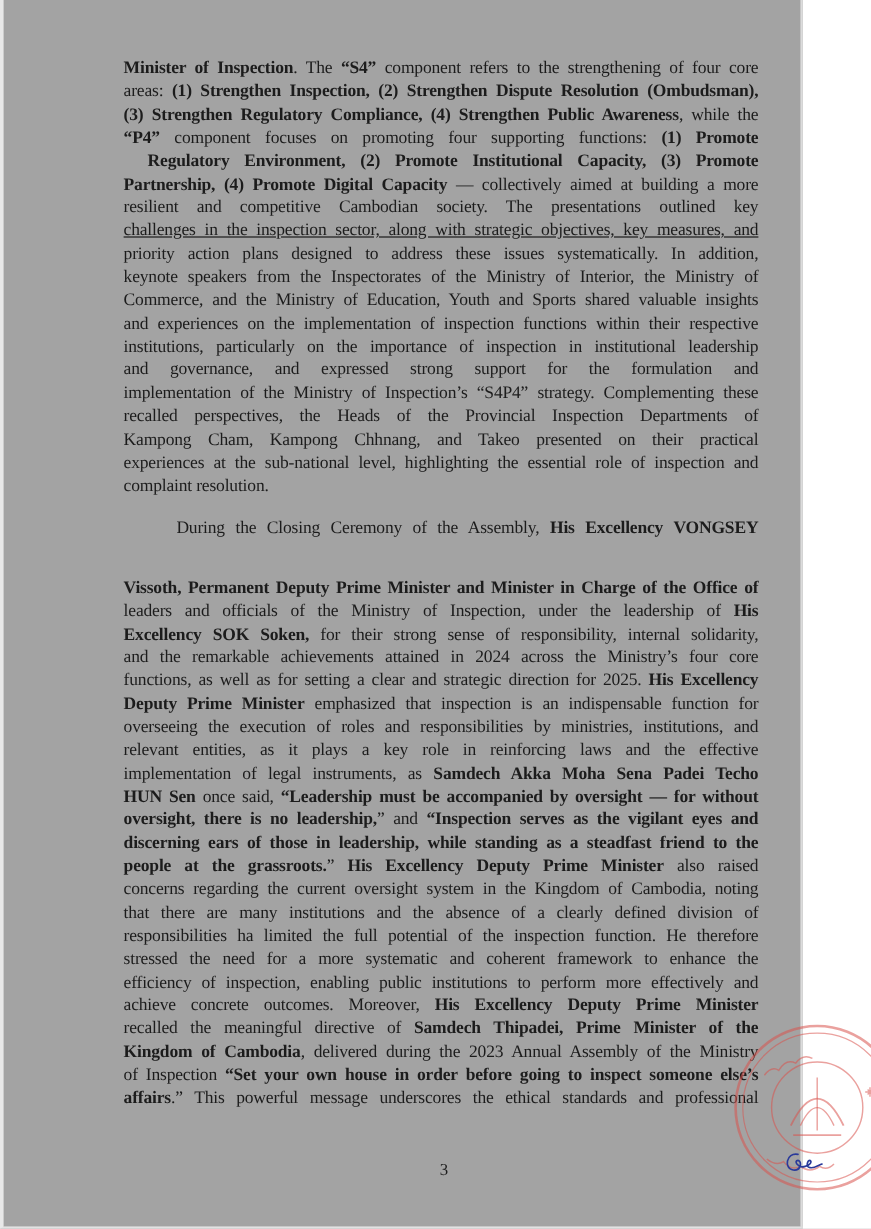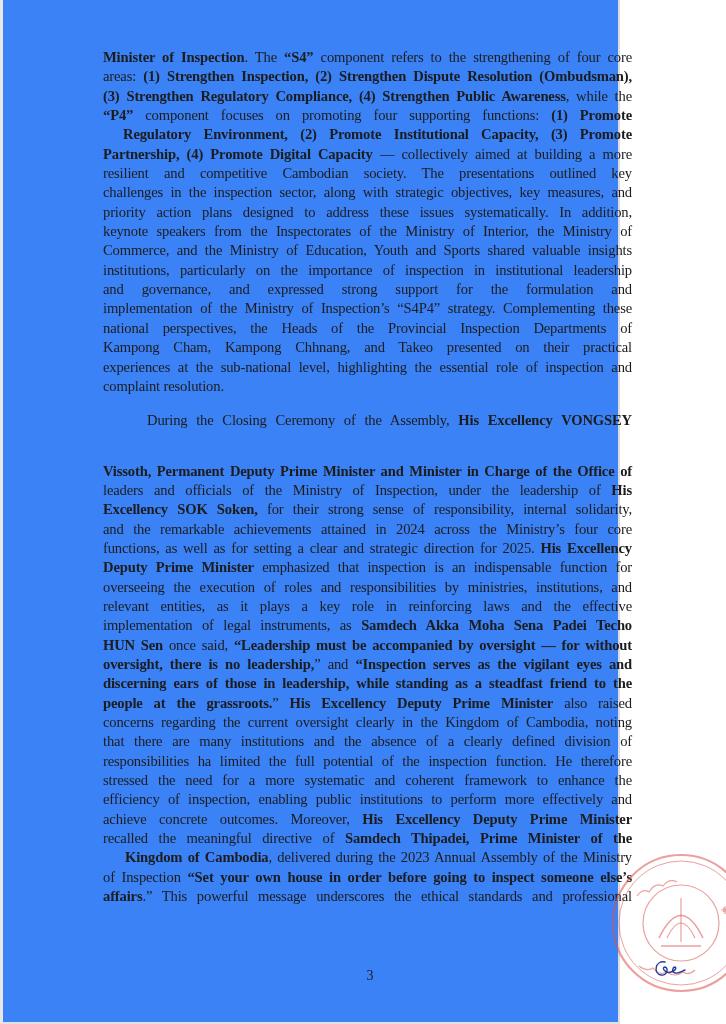--- a/index.html
+++ b/index.html
@@ -4,22 +4,22 @@
 <style>
   html, body { margin: 0; padding: 0; }
   body {
     width: 726px; height: 1024px; overflow: hidden;
     background: #ffffff;
     font-family: "Liberation Serif", "DejaVu Serif", serif;
     color: #1c1c1c;
     position: relative;
   }
   .page {
-    position: absolute; left: 0; top: 0; width: 620px; height: 1024px;
-    background: #3b82f6;
+    position: absolute; left: 0; top: 0; width: 669px; height: 1024px;
+    background: #a3a3a3;
     border-left: 3px solid #e8e8e8;
     border-right: 2px solid #dcdcdc;
     border-bottom: 2px solid #e2e2e2;
     box-sizing: border-box;
   }
   .body-text {
     position: absolute; left: 100px; top: 48px; width: 529px;
   }
   .line {
     display: block;
@@ -54,56 +54,57 @@
 <div class="page">
   <div class="body-text" id="body-text">
       <div>
         <div class="line" style="white-space: nowrap; word-spacing: 0.00130208px;"><b>Minister of Inspection</b><span>. The </span><b>“S4”</b><span> component refers to the strengthening of four core</span></div>
         <div class="line" style="white-space: nowrap; word-spacing: 0px;"><span>areas: </span><b>(1) Strengthen Inspection, (2) Strengthen Dispute Resolution (Ombudsman),</b></div>
         <div class="line" style="white-space: nowrap; word-spacing: 0px;"><b>(3) Strengthen Regulatory Compliance, (4) Strengthen Public Awareness</b><span>, while the</span></div>
         <div class="line" style="white-space: nowrap; word-spacing: 0px;"><b>“P4”</b><span> component focuses on promoting four supporting functions: </span><b>(1) Promote</b></div>
         <div class="line" style="white-space: nowrap; word-spacing: 0px; margin-left: 20px;"><b>Regulatory Environment, (2) Promote Institutional Capacity, (3) Promote</b></div>
         <div class="line" style="white-space: nowrap; word-spacing: 0px;"><b>Partnership, (4) Promote Digital Capacity</b><span> — collectively aimed at building a more</span></div>
         <div class="line" style="white-space: nowrap; word-spacing: 0px;"><span>resilient and competitive Cambodian society. The presentations outlined key</span></div>
-        <div class="line" style="white-space: nowrap; word-spacing: 0px;"><span>challenges in the inspection sector, along with strategic objectives, key measures, and</span></div>
+        <div class="line" style="white-space: nowrap; word-spacing: 0px; text-decoration: underline;"><span>challenges in the inspection sector, along with strategic objectives, key measures, and</span></div>
         <div class="line" style="white-space: nowrap; word-spacing: 0px;"><span>priority action plans designed to address these issues systematically. In addition,</span></div>
         <div class="line" style="white-space: nowrap; word-spacing: 0px;"><span>keynote speakers from the Inspectorates of the Ministry of Interior, the Ministry of</span></div>
         <div class="line" style="white-space: nowrap; word-spacing: 0px;"><span>Commerce, and the Ministry of Education, Youth and Sports shared valuable insights</span></div>
+        <div class="line" style="white-space: nowrap; word-spacing: 0px;"><span>and experiences on the implementation of inspection functions within their respective</span></div>
         <div class="line" style="white-space: nowrap; word-spacing: 0px;"><span>institutions, particularly on the importance of inspection in institutional leadership</span></div>
         <div class="line" style="white-space: nowrap; word-spacing: 0px;"><span>and governance, and expressed strong support for the formulation and</span></div>
         <div class="line" style="white-space: nowrap; word-spacing: 0px;"><span>implementation of the Ministry of Inspection’s “S4P4” strategy. Complementing these</span></div>
-        <div class="line" style="white-space: nowrap; word-spacing: 0px;"><span>national perspectives, the Heads of the Provincial Inspection Departments of</span></div>
+        <div class="line" style="white-space: nowrap; word-spacing: 0px;"><span>recalled perspectives, the Heads of the Provincial Inspection Departments of</span></div>
         <div class="line" style="white-space: nowrap; word-spacing: 0px;"><span>Kampong Cham, Kampong Chhnang, and Takeo presented on their practical</span></div>
         <div class="line" style="white-space: nowrap; word-spacing: 0px;"><span>experiences at the sub-national level, highlighting the essential role of inspection and</span></div>
         <div class="line last" style="white-space: nowrap; word-spacing: 0px;"><span>complaint resolution.</span></div>
       </div>
       <div class="para-gap"></div>
       <div>
         <div class="line indent" style="white-space: nowrap; word-spacing: 0px;"><span>During the Closing Ceremony of the Assembly, </span><b>His Excellency VONGSEY</b></div>
         <div class="line" style="white-space: nowrap; word-spacing: 0px; margin-top: 31px;"><b>Vissoth, Permanent Deputy Prime Minister and Minister in Charge of the Office of</b></div>
         <div class="line" style="white-space: nowrap; word-spacing: 0px;"><span>leaders and officials of the Ministry of Inspection, under the leadership of </span><b>His</b></div>
         <div class="line" style="white-space: nowrap; word-spacing: 0px;"><b>Excellency SOK Soken,</b><span> for their strong sense of responsibility, internal solidarity,</span></div>
         <div class="line" style="white-space: nowrap; word-spacing: 0px;"><span>and the remarkable achievements attained in 2024 across the Ministry’s four core</span></div>
         <div class="line" style="white-space: nowrap; word-spacing: 0px;"><span>functions, as well as for setting a clear and strategic direction for 2025. </span><b>His Excellency</b></div>
         <div class="line" style="white-space: nowrap; word-spacing: 0px;"><b>Deputy Prime Minister</b><span> emphasized that inspection is an indispensable function for</span></div>
         <div class="line" style="white-space: nowrap; word-spacing: 0px;"><span>overseeing the execution of roles and responsibilities by ministries, institutions, and</span></div>
         <div class="line" style="white-space: nowrap; word-spacing: 0px;"><span>relevant entities, as it plays a key role in reinforcing laws and the effective</span></div>
         <div class="line" style="white-space: nowrap; word-spacing: 0px;"><span>implementation of legal instruments, as </span><b>Samdech Akka Moha Sena Padei Techo</b></div>
         <div class="line" style="white-space: nowrap; word-spacing: 0px;"><b>HUN Sen</b><span> once said, </span><b>“Leadership must be accompanied by oversight — for without</b></div>
         <div class="line" style="white-space: nowrap; word-spacing: 0.00130208px;"><b>oversight, there is no leadership,</b><span>” and </span><b>“Inspection serves as the vigilant eyes and</b></div>
         <div class="line" style="white-space: nowrap; word-spacing: 0px;"><b>discerning ears of those in leadership, while standing as a steadfast friend to the</b></div>
         <div class="line" style="white-space: nowrap; word-spacing: 0px;"><b>people at the grassroots.</b><span>” </span><b>His Excellency Deputy Prime Minister</b><span> also raised</span></div>
-        <div class="line" style="white-space: nowrap; word-spacing: 0px;"><span>concerns regarding the current oversight clearly in the Kingdom of Cambodia, noting</span></div>
+        <div class="line" style="white-space: nowrap; word-spacing: 0px;"><span>concerns regarding the current oversight system in the Kingdom of Cambodia, noting</span></div>
         <div class="line" style="white-space: nowrap; word-spacing: 0px;"><span>that there are many institutions and the absence of a clearly defined division of</span></div>
         <div class="line" style="white-space: nowrap; word-spacing: 0px;"><span>responsibilities ha limited the full potential of the inspection function. He therefore</span></div>
         <div class="line" style="white-space: nowrap; word-spacing: 0px;"><span>stressed the need for a more systematic and coherent framework to enhance the</span></div>
         <div class="line" style="white-space: nowrap; word-spacing: 0px;"><span>efficiency of inspection, enabling public institutions to perform more effectively and</span></div>
         <div class="line" style="white-space: nowrap; word-spacing: 0.00195312px;"><span>achieve concrete outcomes. Moreover, </span><b>His Excellency Deputy Prime Minister</b></div>
         <div class="line" style="white-space: nowrap; word-spacing: 0px;"><span>recalled the meaningful directive of </span><b>Samdech Thipadei, Prime Minister of the</b></div>
-        <div class="line" style="white-space: nowrap; word-spacing: 0px; letter-spacing: -0.1502px; margin-left: 22px;"><b>Kingdom of Cambodia</b><span>, delivered during the 2023 Annual Assembly of the Ministry</span></div>
+        <div class="line" style="white-space: nowrap; word-spacing: 0px; letter-spacing: -0.1502px;"><b>Kingdom of Cambodia</b><span>, delivered during the 2023 Annual Assembly of the Ministry</span></div>
         <div class="line" style="white-space: nowrap; word-spacing: 0px;"><span>of Inspection </span><b>“Set your own house in order before going to inspect someone else’s</b></div>
         <div class="line" style="white-space: nowrap; word-spacing: 0px;"><b>affairs</b><span>.” This powerful message underscores the ethical standards and professional</span></div>
       </div>
     </div>
 
   <div class="page-number">3</div>
 
   <svg class="stamp" viewBox="0 0 130 170">
     <g fill="none" stroke="#d9534f" stroke-opacity="0.55">
       <circle cx="70" cy="85" r="68" stroke-width="2.2"></circle>

